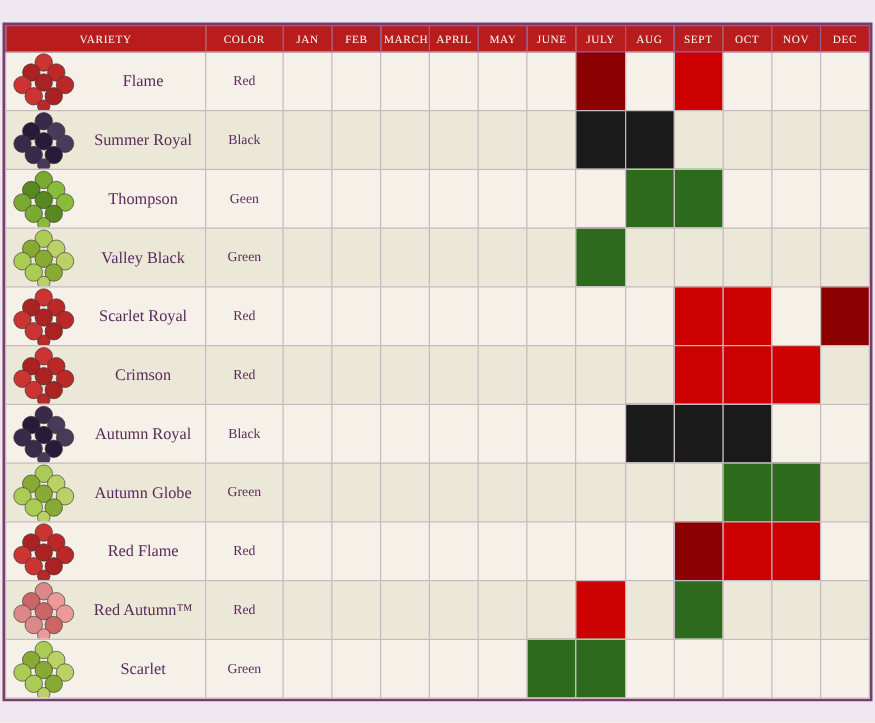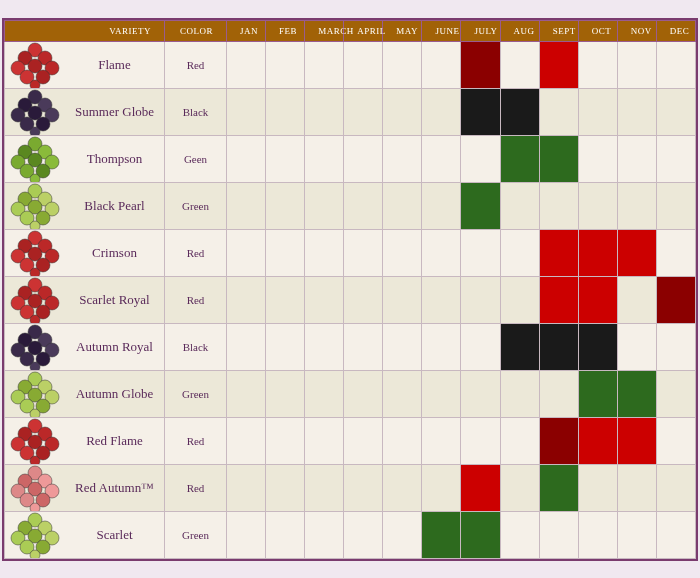--- a/index.html
+++ b/index.html
@@ -16,28 +16,28 @@
       border: 2px solid #7a3b6e;
       background: #f5f5e8;
       width: 696px;
     }
     table {
       border-collapse: collapse;
       width: 100%;
       table-layout: fixed;
     }
     thead th {
-      background: #a16207;
+      background: #b91c1c;
       color: white;
       font-size: 10px;
       font-weight: normal;
       letter-spacing: 0.5px;
-      text-align: right;
+      text-align: center;
       text-transform: uppercase;
-      padding: 5px 13px;
+      padding: 5px 2px;
       border: 1px solid #9a5b8e;
     }
     thead th.variety-header {
       width: 160px;
       font-size: 9px;
     }
     thead th.color-header {
       width: 62px;
       font-size: 9px;
     }
@@ -170,21 +170,21 @@
     <circle cx="30" cy="8" r="7" fill="#3a2a4a" stroke="#333" stroke-width="0.5"></circle>
     <circle cx="20" cy="16" r="7" fill="#2a1a3a" stroke="#333" stroke-width="0.5"></circle>
     <circle cx="40" cy="16" r="7" fill="#4a3a5a" stroke="#333" stroke-width="0.5"></circle>
     <circle cx="13" cy="26" r="7" fill="#3a2a4a" stroke="#333" stroke-width="0.5"></circle>
     <circle cx="30" cy="24" r="7" fill="#2a1a3a" stroke="#333" stroke-width="0.5"></circle>
     <circle cx="47" cy="26" r="7" fill="#4a3a5a" stroke="#333" stroke-width="0.5"></circle>
     <circle cx="22" cy="35" r="7" fill="#3a2a4a" stroke="#333" stroke-width="0.5"></circle>
     <circle cx="38" cy="35" r="7" fill="#2a1a3a" stroke="#333" stroke-width="0.5"></circle>
     <circle cx="30" cy="43" r="5" fill="#4a3a5a" stroke="#333" stroke-width="0.5"></circle>
   </svg></div>
-              <span class="variety-name">Summer Globe</span>
+              <span class="variety-name">Summer Royal</span>
             </div>
           </td>
           <td class="color-cell">Black</td>
           <td class="month-cell"></td>
           <td class="month-cell"></td>
           <td class="month-cell"></td>
           <td class="month-cell"></td>
           <td class="month-cell"></td>
           <td class="month-cell"></td>
           <td class="month-cell black"></td>
@@ -232,21 +232,21 @@
     <circle cx="30" cy="8" r="7" fill="#aacc55" stroke="#333" stroke-width="0.5"></circle>
     <circle cx="20" cy="16" r="7" fill="#88aa33" stroke="#333" stroke-width="0.5"></circle>
     <circle cx="40" cy="16" r="7" fill="#bbd066" stroke="#333" stroke-width="0.5"></circle>
     <circle cx="13" cy="26" r="7" fill="#aacc55" stroke="#333" stroke-width="0.5"></circle>
     <circle cx="30" cy="24" r="7" fill="#88aa33" stroke="#333" stroke-width="0.5"></circle>
     <circle cx="47" cy="26" r="7" fill="#bbd066" stroke="#333" stroke-width="0.5"></circle>
     <circle cx="22" cy="35" r="7" fill="#aacc55" stroke="#333" stroke-width="0.5"></circle>
     <circle cx="38" cy="35" r="7" fill="#88aa33" stroke="#333" stroke-width="0.5"></circle>
     <circle cx="30" cy="43" r="5" fill="#bbd066" stroke="#333" stroke-width="0.5"></circle>
   </svg></div>
-              <span class="variety-name">Black Pearl</span>
+              <span class="variety-name">Valley Black</span>
             </div>
           </td>
           <td class="color-cell">Green</td>
           <td class="month-cell"></td>
           <td class="month-cell"></td>
           <td class="month-cell"></td>
           <td class="month-cell"></td>
           <td class="month-cell"></td>
           <td class="month-cell"></td>
           <td class="month-cell dark-green"></td>
@@ -263,67 +263,67 @@
     <circle cx="30" cy="8" r="7" fill="#cc3333" stroke="#333" stroke-width="0.5"></circle>
     <circle cx="20" cy="16" r="7" fill="#aa2222" stroke="#333" stroke-width="0.5"></circle>
     <circle cx="40" cy="16" r="7" fill="#bb2828" stroke="#333" stroke-width="0.5"></circle>
     <circle cx="13" cy="26" r="7" fill="#cc3333" stroke="#333" stroke-width="0.5"></circle>
     <circle cx="30" cy="24" r="7" fill="#aa2222" stroke="#333" stroke-width="0.5"></circle>
     <circle cx="47" cy="26" r="7" fill="#bb2828" stroke="#333" stroke-width="0.5"></circle>
     <circle cx="22" cy="35" r="7" fill="#cc3333" stroke="#333" stroke-width="0.5"></circle>
     <circle cx="38" cy="35" r="7" fill="#aa2222" stroke="#333" stroke-width="0.5"></circle>
     <circle cx="30" cy="43" r="5" fill="#bb2828" stroke="#333" stroke-width="0.5"></circle>
   </svg></div>
-              <span class="variety-name">Crimson</span>
+              <span class="variety-name">Scarlet Royal</span>
             </div>
           </td>
           <td class="color-cell">Red</td>
           <td class="month-cell"></td>
           <td class="month-cell"></td>
           <td class="month-cell"></td>
           <td class="month-cell"></td>
           <td class="month-cell"></td>
           <td class="month-cell"></td>
           <td class="month-cell"></td>
           <td class="month-cell"></td>
           <td class="month-cell red"></td>
           <td class="month-cell red"></td>
-          <td class="month-cell red"></td>
-          <td class="month-cell"></td>
+          <td class="month-cell"></td>
+          <td class="month-cell dark-red"></td>
         </tr>
         <tr>
           <td class="variety-cell">
             <div class="variety-inner">
               <div class="grape-img"><svg width="60" height="46" viewBox="0 0 60 46" xmlns="http://www.w3.org/2000/svg">
     <circle cx="30" cy="8" r="7" fill="#cc3333" stroke="#333" stroke-width="0.5"></circle>
     <circle cx="20" cy="16" r="7" fill="#aa2222" stroke="#333" stroke-width="0.5"></circle>
     <circle cx="40" cy="16" r="7" fill="#bb2828" stroke="#333" stroke-width="0.5"></circle>
     <circle cx="13" cy="26" r="7" fill="#cc3333" stroke="#333" stroke-width="0.5"></circle>
     <circle cx="30" cy="24" r="7" fill="#aa2222" stroke="#333" stroke-width="0.5"></circle>
     <circle cx="47" cy="26" r="7" fill="#bb2828" stroke="#333" stroke-width="0.5"></circle>
     <circle cx="22" cy="35" r="7" fill="#cc3333" stroke="#333" stroke-width="0.5"></circle>
     <circle cx="38" cy="35" r="7" fill="#aa2222" stroke="#333" stroke-width="0.5"></circle>
     <circle cx="30" cy="43" r="5" fill="#bb2828" stroke="#333" stroke-width="0.5"></circle>
   </svg></div>
-              <span class="variety-name">Scarlet Royal</span>
+              <span class="variety-name">Crimson</span>
             </div>
           </td>
           <td class="color-cell">Red</td>
           <td class="month-cell"></td>
           <td class="month-cell"></td>
           <td class="month-cell"></td>
           <td class="month-cell"></td>
           <td class="month-cell"></td>
           <td class="month-cell"></td>
           <td class="month-cell"></td>
           <td class="month-cell"></td>
           <td class="month-cell red"></td>
           <td class="month-cell red"></td>
-          <td class="month-cell"></td>
-          <td class="month-cell dark-red"></td>
+          <td class="month-cell red"></td>
+          <td class="month-cell"></td>
         </tr>
         <tr>
           <td class="variety-cell">
             <div class="variety-inner">
               <div class="grape-img"><svg width="60" height="46" viewBox="0 0 60 46" xmlns="http://www.w3.org/2000/svg">
     <circle cx="30" cy="8" r="7" fill="#3a2a4a" stroke="#333" stroke-width="0.5"></circle>
     <circle cx="20" cy="16" r="7" fill="#2a1a3a" stroke="#333" stroke-width="0.5"></circle>
     <circle cx="40" cy="16" r="7" fill="#4a3a5a" stroke="#333" stroke-width="0.5"></circle>
     <circle cx="13" cy="26" r="7" fill="#3a2a4a" stroke="#333" stroke-width="0.5"></circle>
     <circle cx="30" cy="24" r="7" fill="#2a1a3a" stroke="#333" stroke-width="0.5"></circle>

